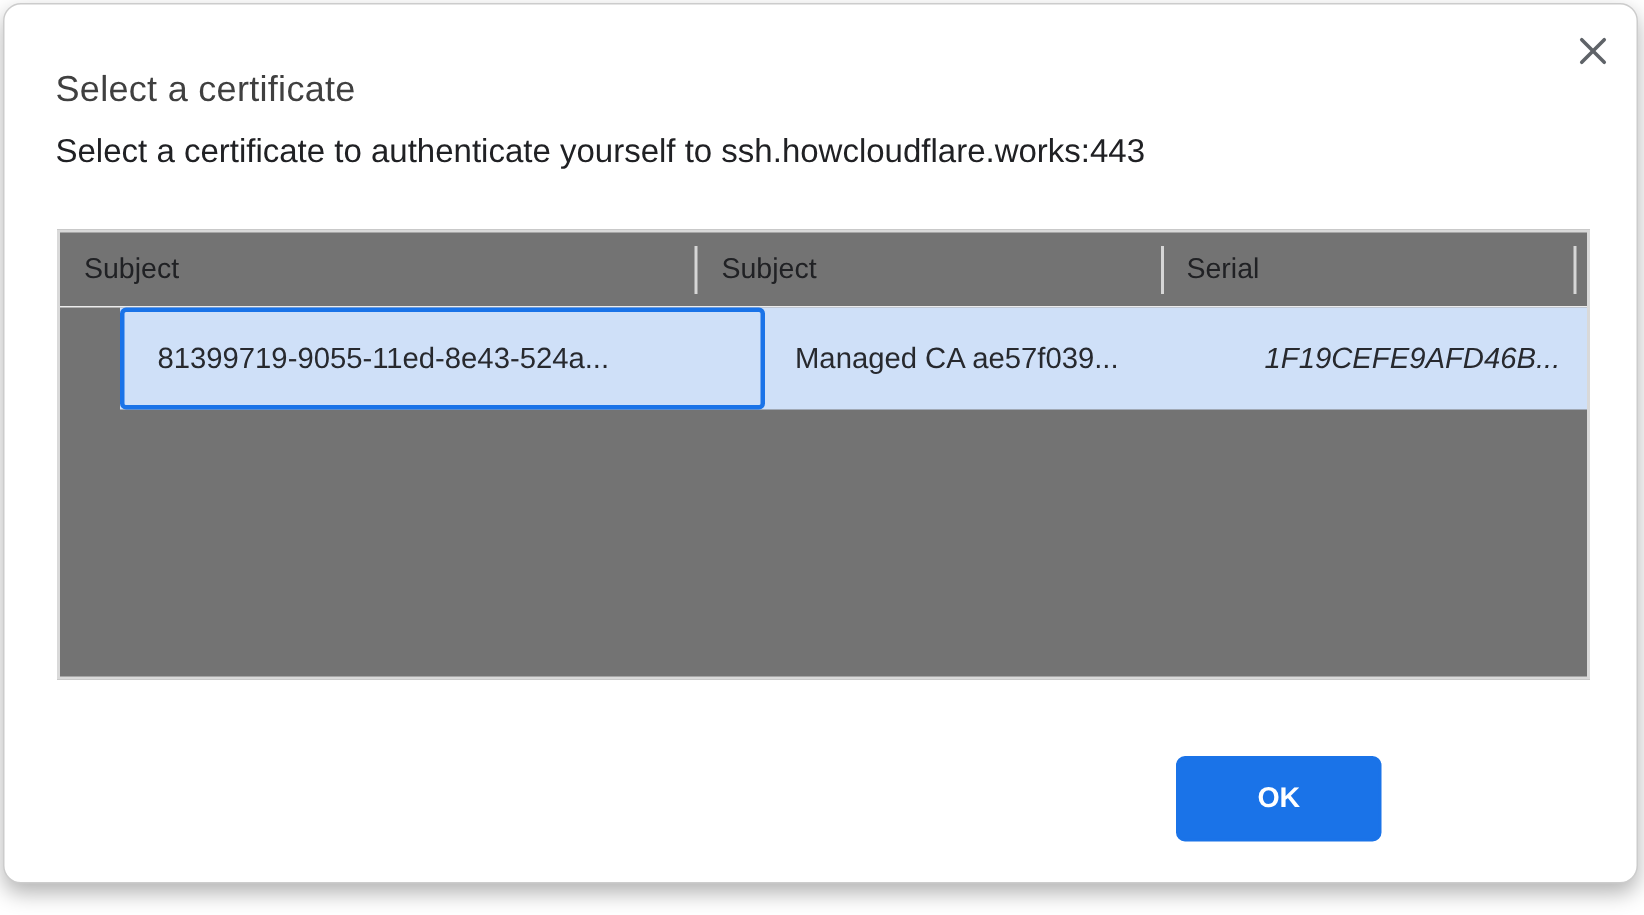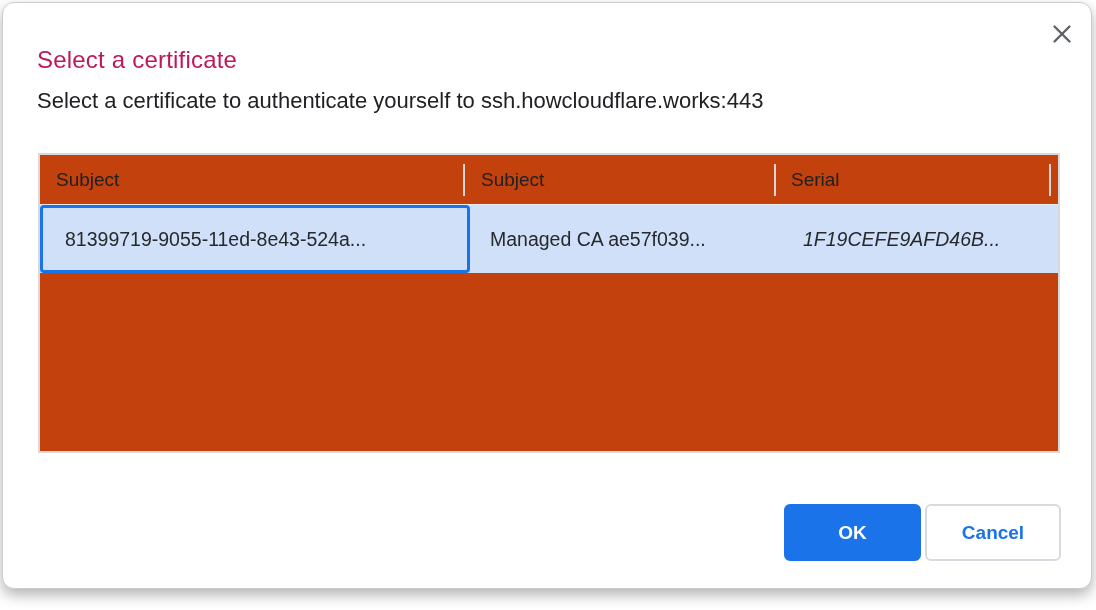--- a/index.html
+++ b/index.html
@@ -25,35 +25,35 @@
     width: 34px; height: 34px;
     display: flex; align-items: center; justify-content: center;
     cursor: pointer;
     background: transparent;
     border: none;
   }
   .dialog-title {
     position: absolute;
     left: 34px; top: 43px;
     font-size: 24px;
-    color: #be185d;
+    color: #404040;
     letter-spacing: 0.2px;
   }
   .dialog-subtitle {
     position: absolute;
     left: 34px; top: 85px;
     font-size: 22px;
     color: #202124;
   }
   .cert-table {
     position: absolute;
     left: 35px; top: 150px;
     width: 1022px; height: 300px;
     border: 2px solid #d9d9d9;
-    background: #c2410c;
+    background: #737373;
   }
   .table-header {
     position: relative;
     height: 50px;
     border-bottom: 1px solid #ececec;
   }
   .th {
     position: absolute;
     top: 0; height: 50px;
     display: flex; align-items: center;
@@ -69,20 +69,21 @@
     background: #d6d6d6;
   }
   .div-1 { left: 423px; }
   .div-2 { left: 734px; }
   .div-3 { left: 1009px; }
   .table-row {
     position: relative;
     height: 68px;
     background: #cfe0f8;
     cursor: pointer;
+    margin-left: 40px;
   }
   .focus-cell {
     position: absolute;
     left: 0; top: 0;
     width: 430px; height: 68px;
     border: 3px solid #1a73e8;
     border-radius: 4px;
   }
   .td {
     position: absolute;
@@ -147,15 +148,14 @@
     </div>
     <div class="table-row">
       <span class="focus-cell"></span>
       <span class="td td-subject">81399719-9055-11ed-8e43-524a...</span>
       <span class="td td-issuer">Managed CA ae57f039...</span>
       <span class="td td-serial">1F19CEFE9AFD46B...</span>
     </div>
   </div>
 
   <button class="btn btn-ok">OK</button>
-  <button class="btn btn-cancel">Cancel</button>
 
 </div>
 
 </body></html>

